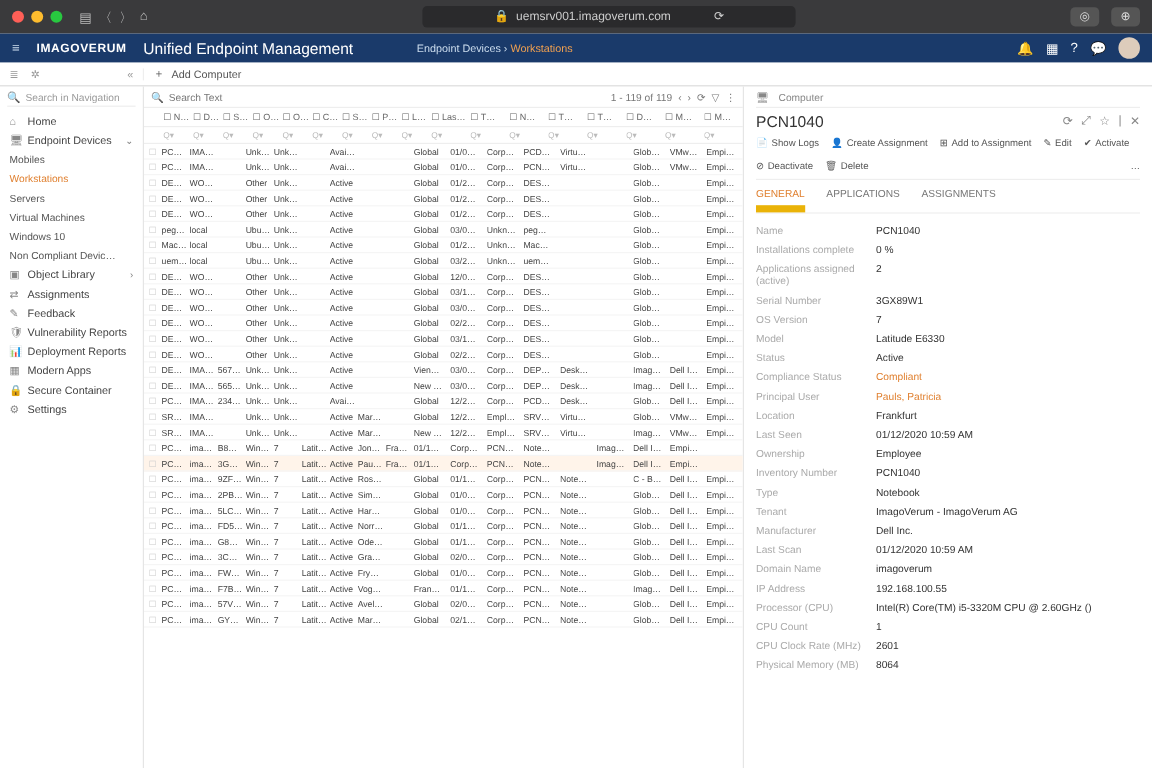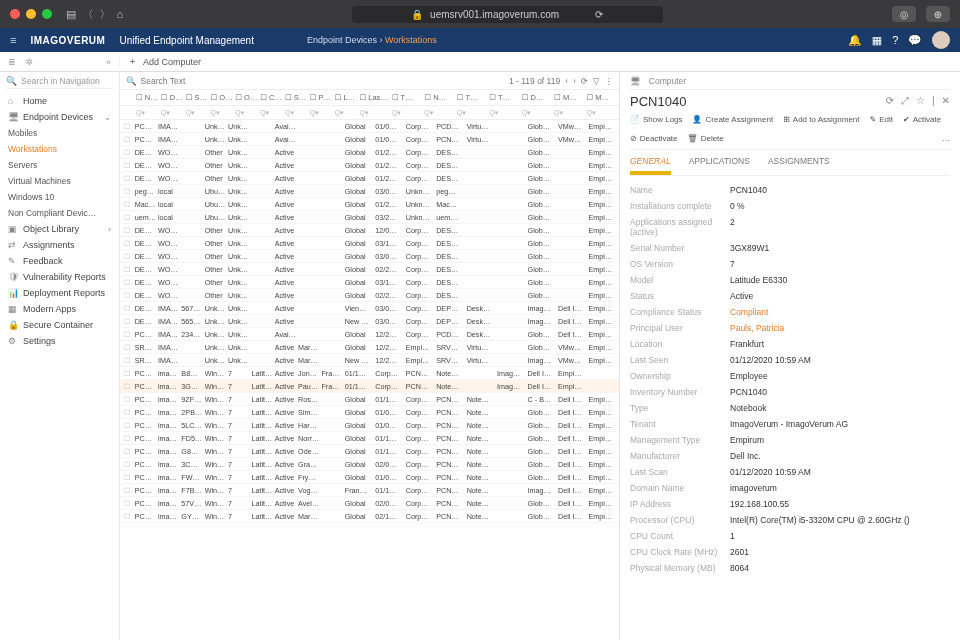--- a/index.html
+++ b/index.html
@@ -12,21 +12,21 @@
 .tl.r{background:#ff5f57;} .tl.y{background:#febc2e;} .tl.g{background:#28c840;}
 .chrome-btn { color:#bbb; font-size:11px; }
 .url-bar { flex:1; display:flex; justify-content:center; }
 .url-pill { background:#2a2a2c; color:#ccc; font-size:10px; padding:3px 60px; border-radius:4px; display:flex; align-items:center; gap:6px;}
 .chrome-right { display:flex; gap:10px; align-items:center; }
 .pill-btn { background:#555; color:#ddd; width:24px; height:16px; border-radius:4px; display:flex; align-items:center; justify-content:center; font-size:10px;}
 
 
 .appbar { height: 24px; background: #1a3a6a; display:flex; align-items:center; padding:0 10px; color:#fff; gap:14px; }
 .logo { font-weight:600; font-size:10px; letter-spacing:0.5px;}
-.app-title { font-size:10px; }
+.app-title { font-size:13px; }
 .breadcrumb { font-size:9px; color:#cde;padding-left:39px; }
 .breadcrumb .active { color:#f0a050; }
 .appbar-right { margin-left:auto; display:flex; align-items:center; gap:10px; font-size:11px; }
 .avatar { width:18px; height:18px; border-radius:50%; background:#dcb; }
 
 
 .subbar { height:20px; display:flex; align-items:center; border-bottom:1px solid #ddd; font-size:9px; }
 .subbar-left { width:120px; display:flex; align-items:center; gap:10px; padding:0 8px; color:#999; border-right:1px solid #eee;}
 .subbar-right { flex:1; padding:0 8px; display:flex; align-items:center; gap:6px; color:#555;}
 
@@ -57,21 +57,21 @@
 
 .detail { width:340px; display:flex; flex-direction:column; padding:0 10px 8px;}
 .detail-top { height:18px; display:flex; align-items:center; gap:8px; color:#888; font-size:8.5px; border-bottom:1px solid #eee;}
 .detail-title { font-size:13px; font-weight:500; padding:4px 0 2px; color:#333;}
 .detail-title-row { display:flex; align-items:center; gap:8px;}
 .detail-titlebtns { margin-left:auto; display:flex; gap:7px; color:#888; font-size:10px;}
 .detail-actions { display:flex; gap:10px; font-size:8px; color:#555; padding:4px 0 6px; flex-wrap:wrap; border-bottom:1px solid #eee;}
 .detail-actions .act { display:flex; align-items:center; gap:3px; cursor:pointer;}
 .tabs { display:flex; gap:18px; padding:6px 0 0; border-bottom:1px solid #eee; font-size:8.5px; color:#777;}
 .tab { padding-bottom:5px; cursor:pointer;}
-.tab.active { color:#e08030; border-bottom:4px solid #eab308;font-style:italic;}
+.tab.active { color:#e08030; border-bottom:6px solid #eab308;}
 .props { padding:6px 0; }
 .prop { display:flex; padding:3px 0; font-size:8.5px;}
 .prop .k { width:100px; color:#aaa;}
 .prop .v { color:#333;}
 .prop .v.link { color:#e08030; }
 ::-webkit-scrollbar{width:5px;height:5px;} ::-webkit-scrollbar-thumb{background:#ccc;}
 </style>
 </head>
 <body>
 
@@ -1011,24 +1011,20 @@
         </div>
         <div class="prop">
           <div class="k">Type</div>
           <div class="v">Notebook</div>
         </div>
         <div class="prop">
           <div class="k">Tenant</div>
           <div class="v">ImagoVerum - ImagoVerum AG</div>
         </div>
         <div class="prop">
-          <div class="k">Management Type</div>
-          <div class="v">Empirum</div>
-        </div>
-        <div class="prop">
           <div class="k">Manufacturer</div>
           <div class="v">Dell Inc.</div>
         </div>
         <div class="prop">
           <div class="k">Last Scan</div>
           <div class="v">01/12/2020 10:59 AM</div>
         </div>
         <div class="prop">
           <div class="k">Domain Name</div>
           <div class="v">imagoverum</div>

